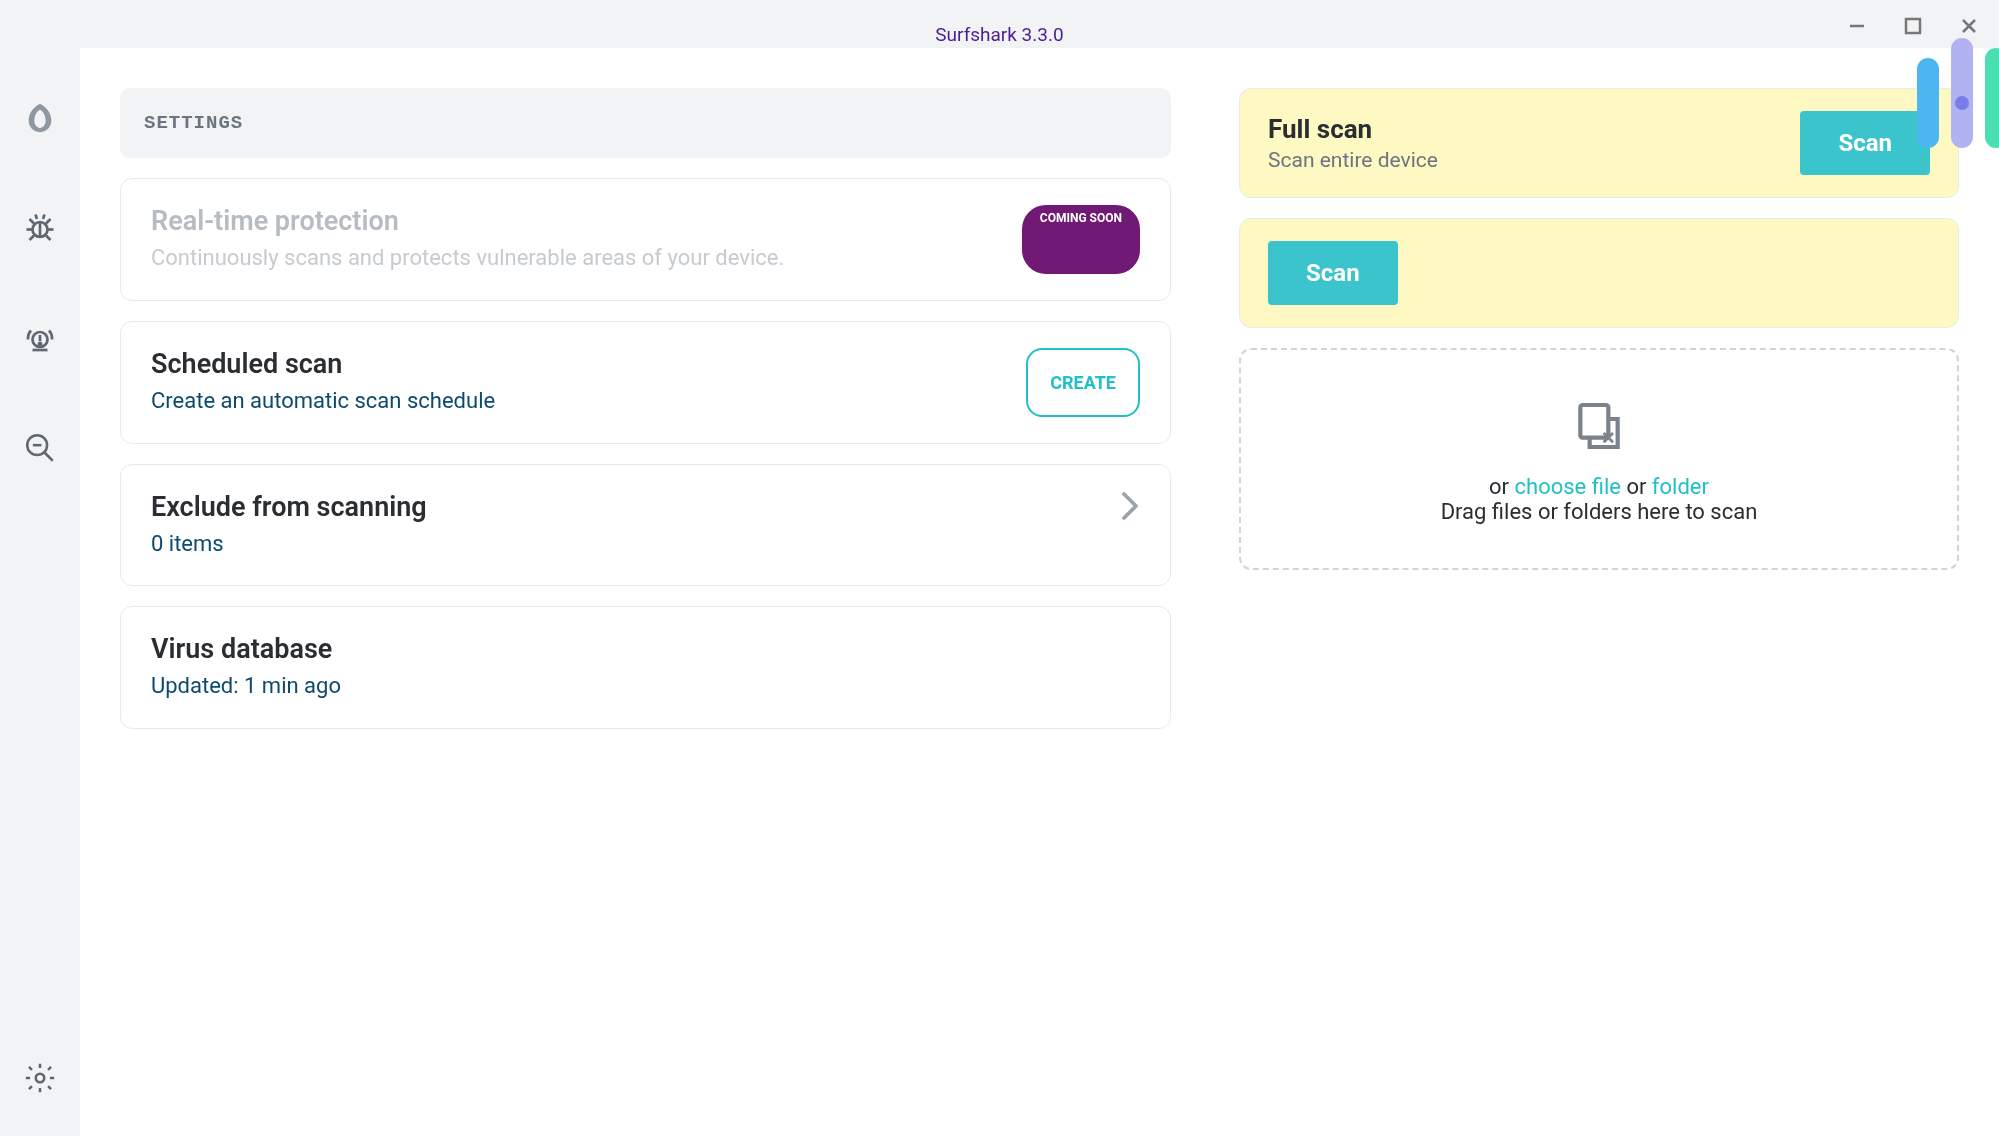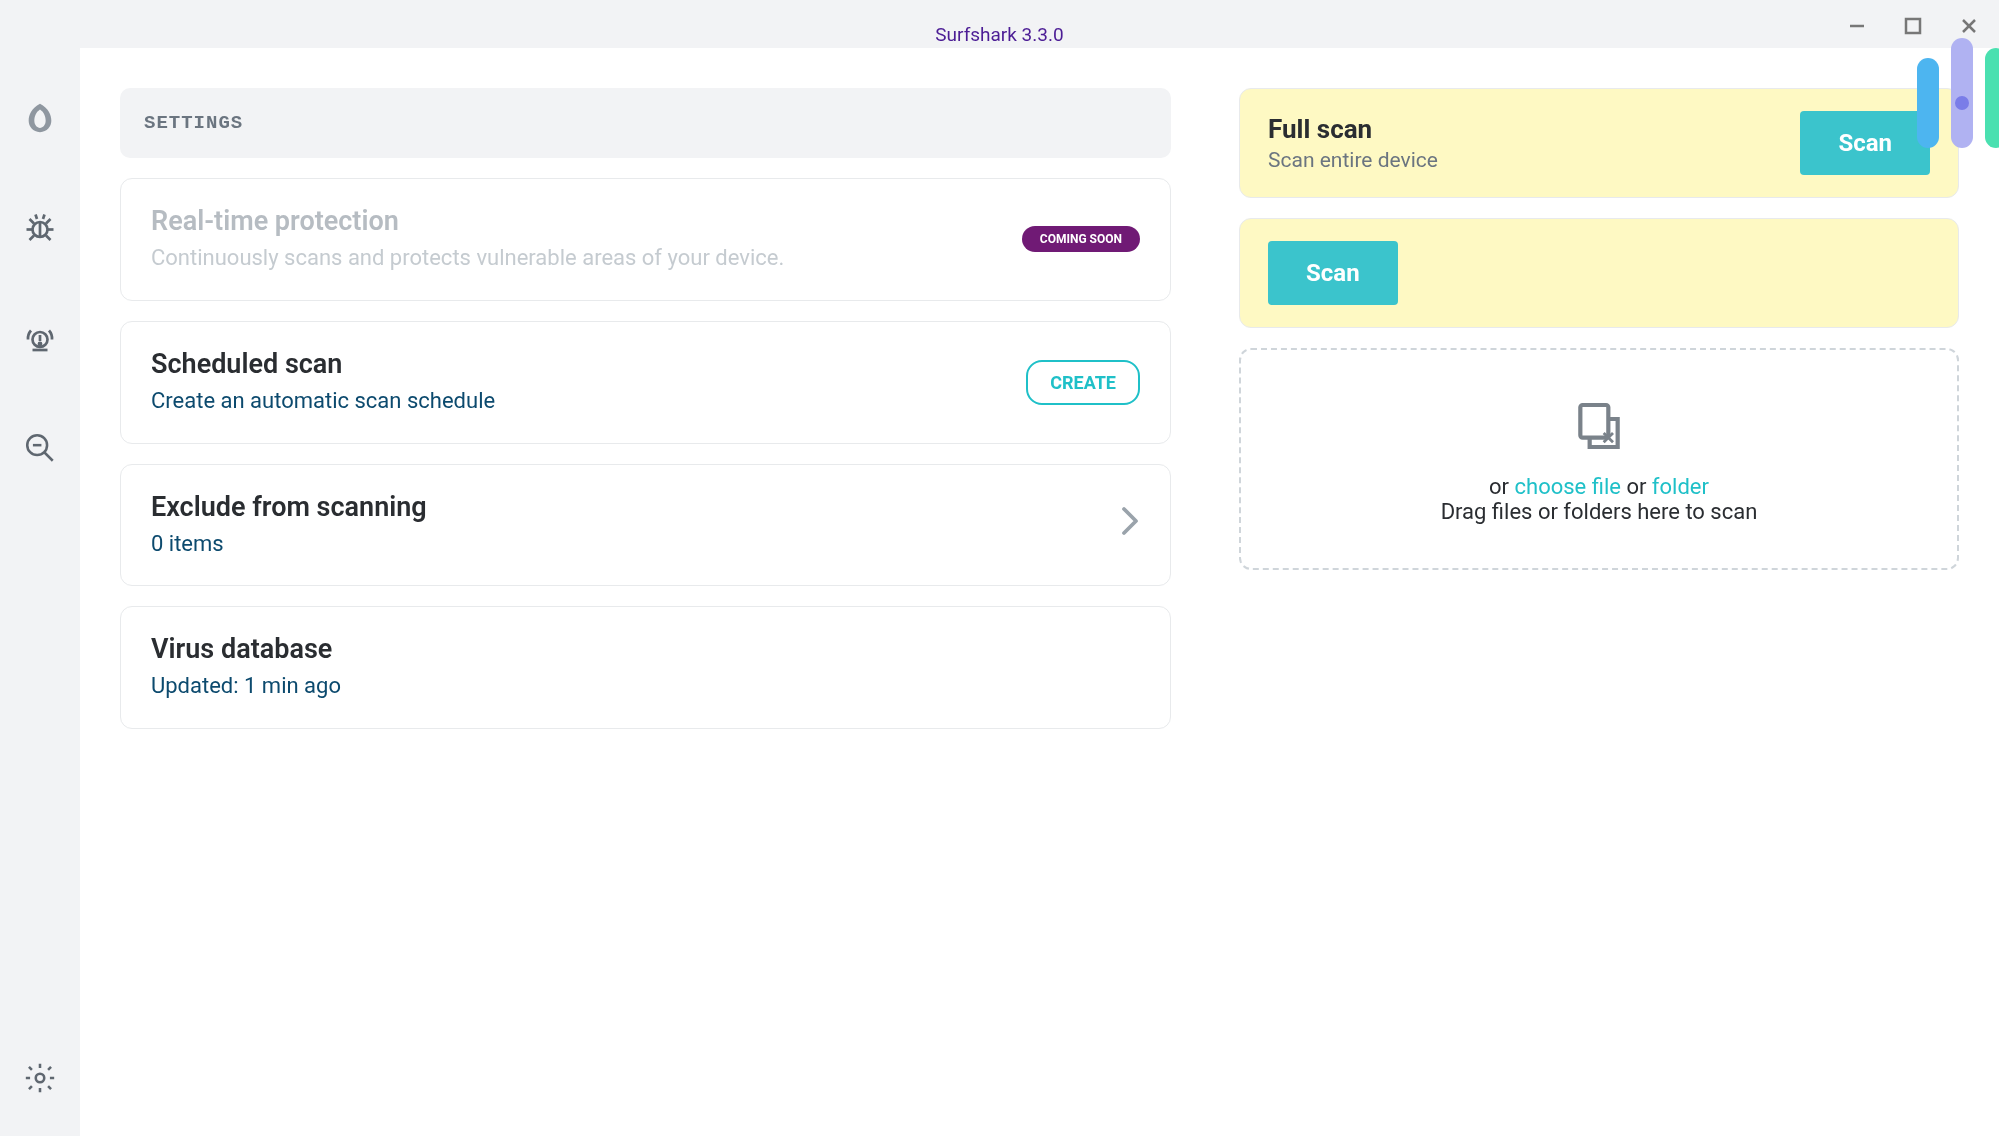--- a/index.html
+++ b/index.html
@@ -88,21 +88,20 @@
       font-weight: 700;
       letter-spacing: 1px;
       font-family: Liberation Mono, monospace;
     }
     .card {
       border: 1px solid #e8eaec;
       border-radius: 12px;
       padding: 26px 30px;
       margin-bottom: 20px;
       display: flex;
-      align-items: center;
       justify-content: space-between;
       gap: 36px;
       background: #fff;
     }
     .card-content { flex: 1; }
     .card-title {
       font-size: 27px;
       font-weight: 600;
       color: #2a2d31;
       margin-bottom: 6px;

